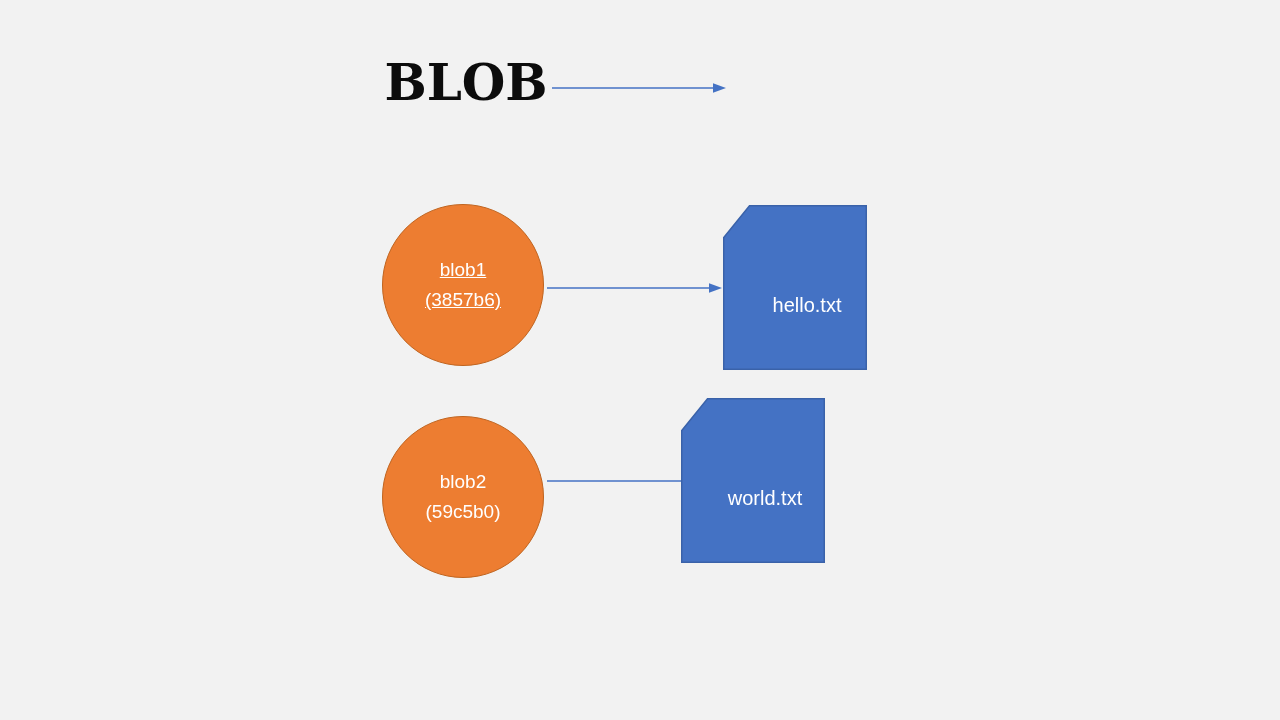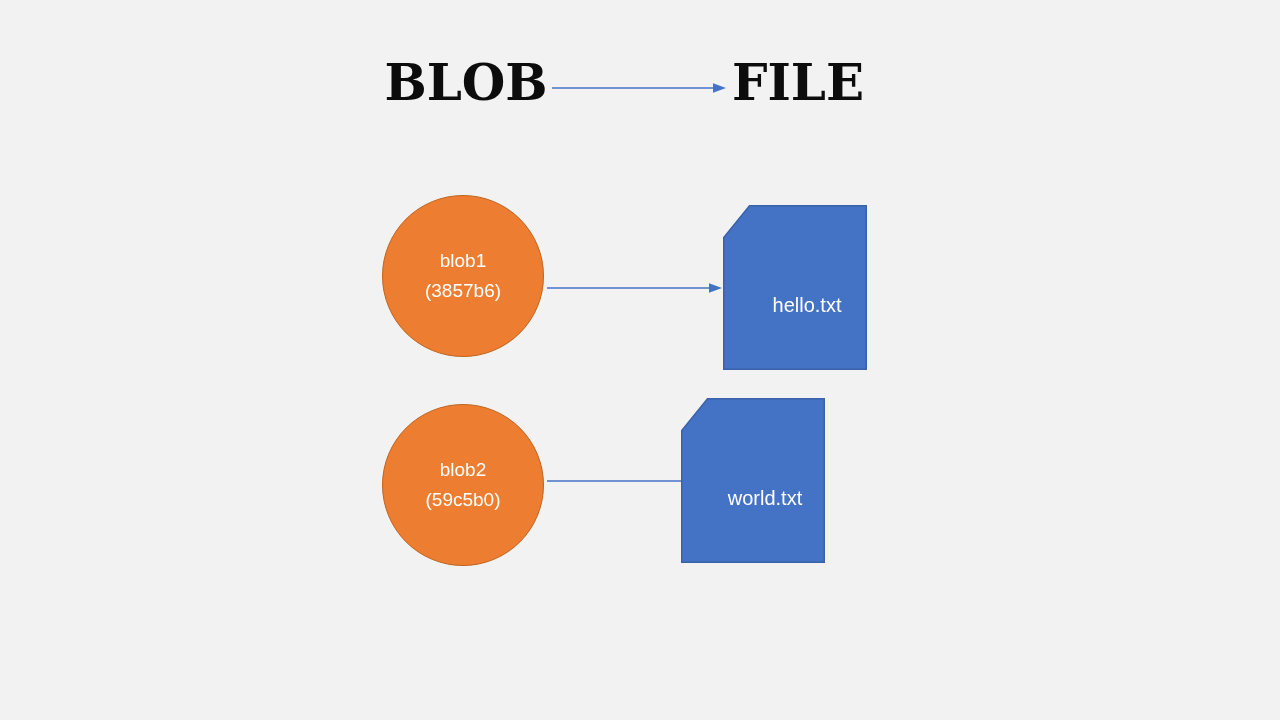--- a/index.html
+++ b/index.html
@@ -55,22 +55,22 @@
     border: 1px solid var(--color-blob-border, #c0641f);
     box-sizing: border-box;
     display: flex;
     flex-direction: column;
     align-items: center;
     justify-content: center;
     color: var(--color-shape-label, #ffffff);
     font-size: 19px;
     line-height: 30px;
   }
-  .blob-1 { left: 382px; top: 195px; }
-  .blob-2 { left: 382px; top: 404px; }
+  .blob-1 { left: 382px; top: 204px; text-decoration: underline; }
+  .blob-2 { left: 382px; top: 416px; }
 
   .file-shape {
     position: absolute;
     width: 144px;
     height: 165px;
   }
   .file-1 { left: 723px; top: 205px; }
   .file-2 { left: 681px; top: 398px; }
   .file-shape svg {
     position: absolute;
@@ -99,21 +99,20 @@
     margin-left: 12px;
   }
 </style>
 </head>
 <body>
 
 <div class="canvas">
 
   <div class="title title-blob">BLOB</div>
 
-  <div class="title title-file">FILE</div>
 
   <svg class="arrows" width="1280" height="720" viewBox="0 0 1280 720" aria-hidden="true">
     <g>
       <line x1="552" y1="88" x2="715" y2="88"></line>
       <path d="M726 88 L713 83.2 L713 92.8 Z"></path>
     </g>
     <g>
       <line x1="547" y1="288" x2="711" y2="288"></line>
       <path d="M722 288 L709 283.2 L709 292.8 Z"></path>
     </g>

